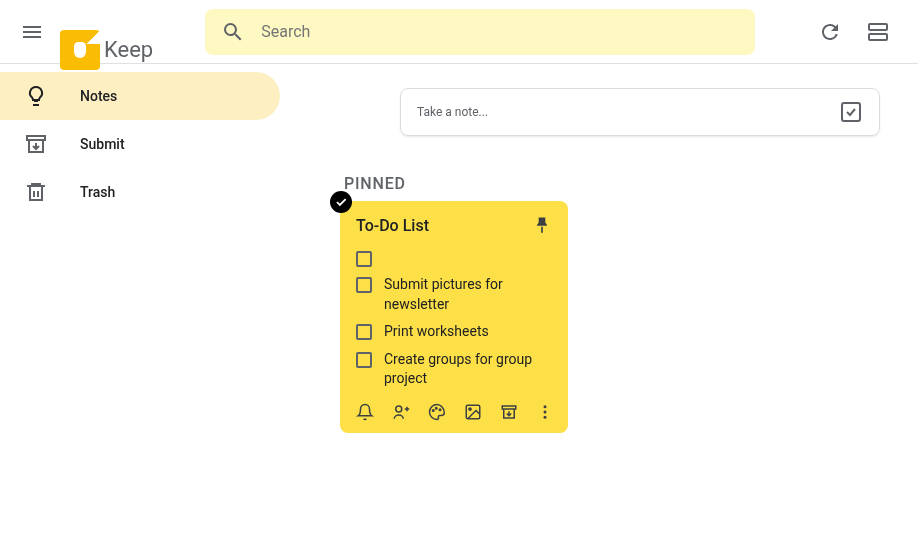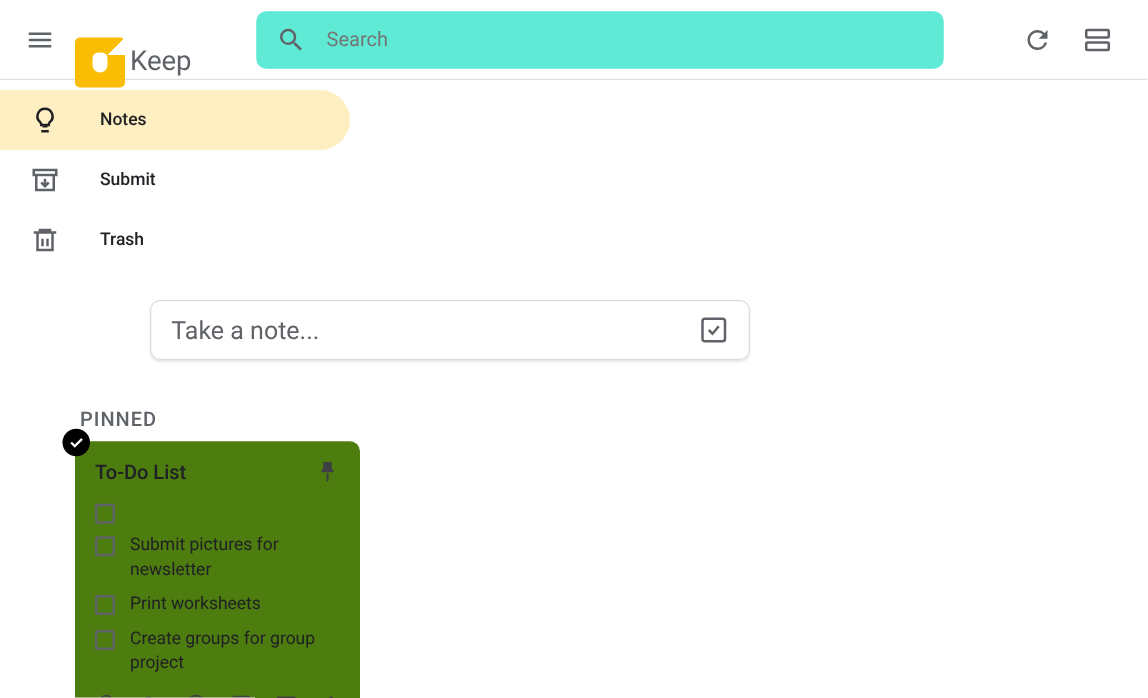--- a/index.html
+++ b/index.html
@@ -5,42 +5,42 @@
     * { margin: 0; padding: 0; box-sizing: border-box; font-family: 'Google Sans', Roboto, Arial, sans-serif; }
     body { width: 918px; height: 558px; background: #fff; border-radius: 12px; overflow: hidden; position: relative; }
     
     .header { display: flex; align-items: center; height: 64px; padding: 0 12px; border-bottom: 1px solid #e0e0e0; gap: 8px; }
     .hamburger { width: 48px; height: 48px; display: flex; align-items: center; justify-content: center; cursor: pointer; border-radius: 50%; }
     .logo-wrap { display: flex; align-items: center; gap: 4px; margin-right: 20px; margin-top: 36px; }
     .logo-icon { width: 40px; height: 40px; background: #fbbc04; border-radius: 4px; position: relative; display: flex; align-items: center; justify-content: center; }
     .logo-icon::before { content:''; position:absolute; top:0; right:0; width:14px; height:14px; background:linear-gradient(135deg, transparent 50%, #fff 50%); }
     .logo-dot { width: 12px; height: 16px; background: #fff; border-radius: 6px 6px 8px 8px; position: relative; }
     .app-name { font-size: 22px; color: #5f6368; }
-    .search-box { flex: 1; max-width: 550px; height: 46px; background: #5eead4; border-radius: 8px; display: flex; align-items: center; padding: 0 16px; gap: 16px; margin-left: 24px; }
+    .search-box { flex: 1; max-width: 550px; height: 46px; background: #fef9c3; border-radius: 8px; display: flex; align-items: center; padding: 0 16px; gap: 16px; margin-left: 24px; }
     .search-box input { border: none; background: transparent; outline: none; font-size: 16px; color: #5f6368; flex: 1; }
     .header-right { margin-left: auto; display: flex; gap: 8px; padding-right: 8px; }
     .icon-btn { width: 40px; height: 40px; display: flex; align-items: center; justify-content: center; cursor: pointer; border-radius: 50%; color: #5f6368; }
     
-    .body { display: flex; height: calc(100% - 64px); flex-direction: column; }
+    .body { display: flex; height: calc(100% - 64px); }
     .sidebar { width: 280px; padding-top: 8px; }
     .sidebar-item { display: flex; align-items: center; height: 48px; padding-left: 24px; gap: 32px; cursor: pointer; border-radius: 0 24px 24px 0; color: #202124; font-size: 14px; font-weight: 500; }
     .sidebar-item.active { background: #feefc3; }
     .sidebar-item svg, .sidebar-item .ic { color: #5f6368; width: 24px; height: 24px; display:flex; align-items:center; justify-content:center; }
     .sidebar-item.active svg { color: #202124; }
     
     .main { flex: 1; padding: 24px 0 0 60px; overflow: auto; }
     .note-input { width: 480px; margin-left: 60px; height: 48px; border: 1px solid #dadce0; border-radius: 8px; box-shadow: 0 1px 2px rgba(0,0,0,0.1); display: flex; align-items: center; padding: 0 16px; }
-    .note-input .placeholder { flex: 1; color: #5f6368; font-size: 20px; }
+    .note-input .placeholder { flex: 1; color: #5f6368; font-size: 12px; }
     .note-input .check-icon { color: #5f6368; }
     
     .section-label { font-size: 16px; font-weight: 500; color: #5f6368; letter-spacing: 0.8px; text-transform: uppercase; margin: 38px 0 8px 4px; }
     
     .note-card-wrap { position: relative; width: 228px; }
     .select-badge { position: absolute; top: -10px; left: -10px; width: 22px; height: 22px; background: #000; border-radius: 50%; display: flex; align-items: center; justify-content: center; z-index: 2; }
-    .note-card { background: #4d7c0f; border-radius: 8px; padding: 14px 16px 8px 16px; position: relative; }
+    .note-card { background: #fde047; border-radius: 8px; padding: 14px 16px 8px 16px; position: relative; }
     .note-title-row { display: flex; justify-content: space-between; align-items: center; margin-bottom: 10px; }
     .note-title { font-size: 16px; font-weight: 500; color: #202124; }
     .pin-icon { color: #3c4043; }
     .checklist { list-style: none; }
     .checklist li { display: flex; align-items: flex-start; gap: 12px; padding: 4px 0; font-size: 14px; color: #202124; }
     .checkbox { width: 16px; height: 16px; border: 2px solid #5f6368; border-radius: 2px; flex-shrink: 0; margin-top: 2px; }
     .li-text { line-height: 1.4; }
     .note-toolbar { display: flex; gap: 18px; padding: 10px 0 4px 0; color: #3c4043; }
     .note-toolbar .tb { width: 18px; height: 18px; display: flex; align-items: center; justify-content: center; cursor: pointer; }
   </style>

